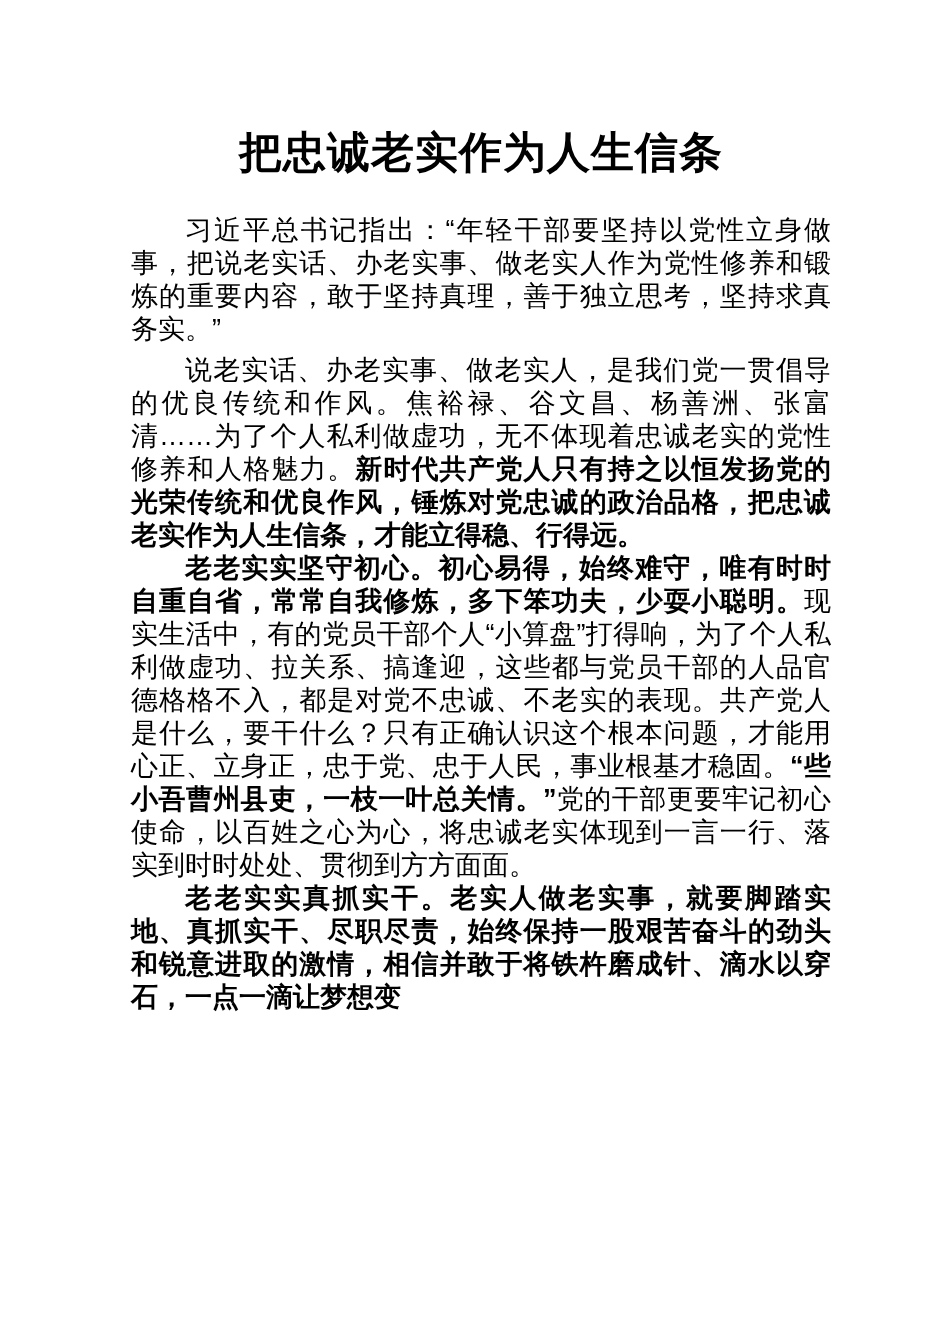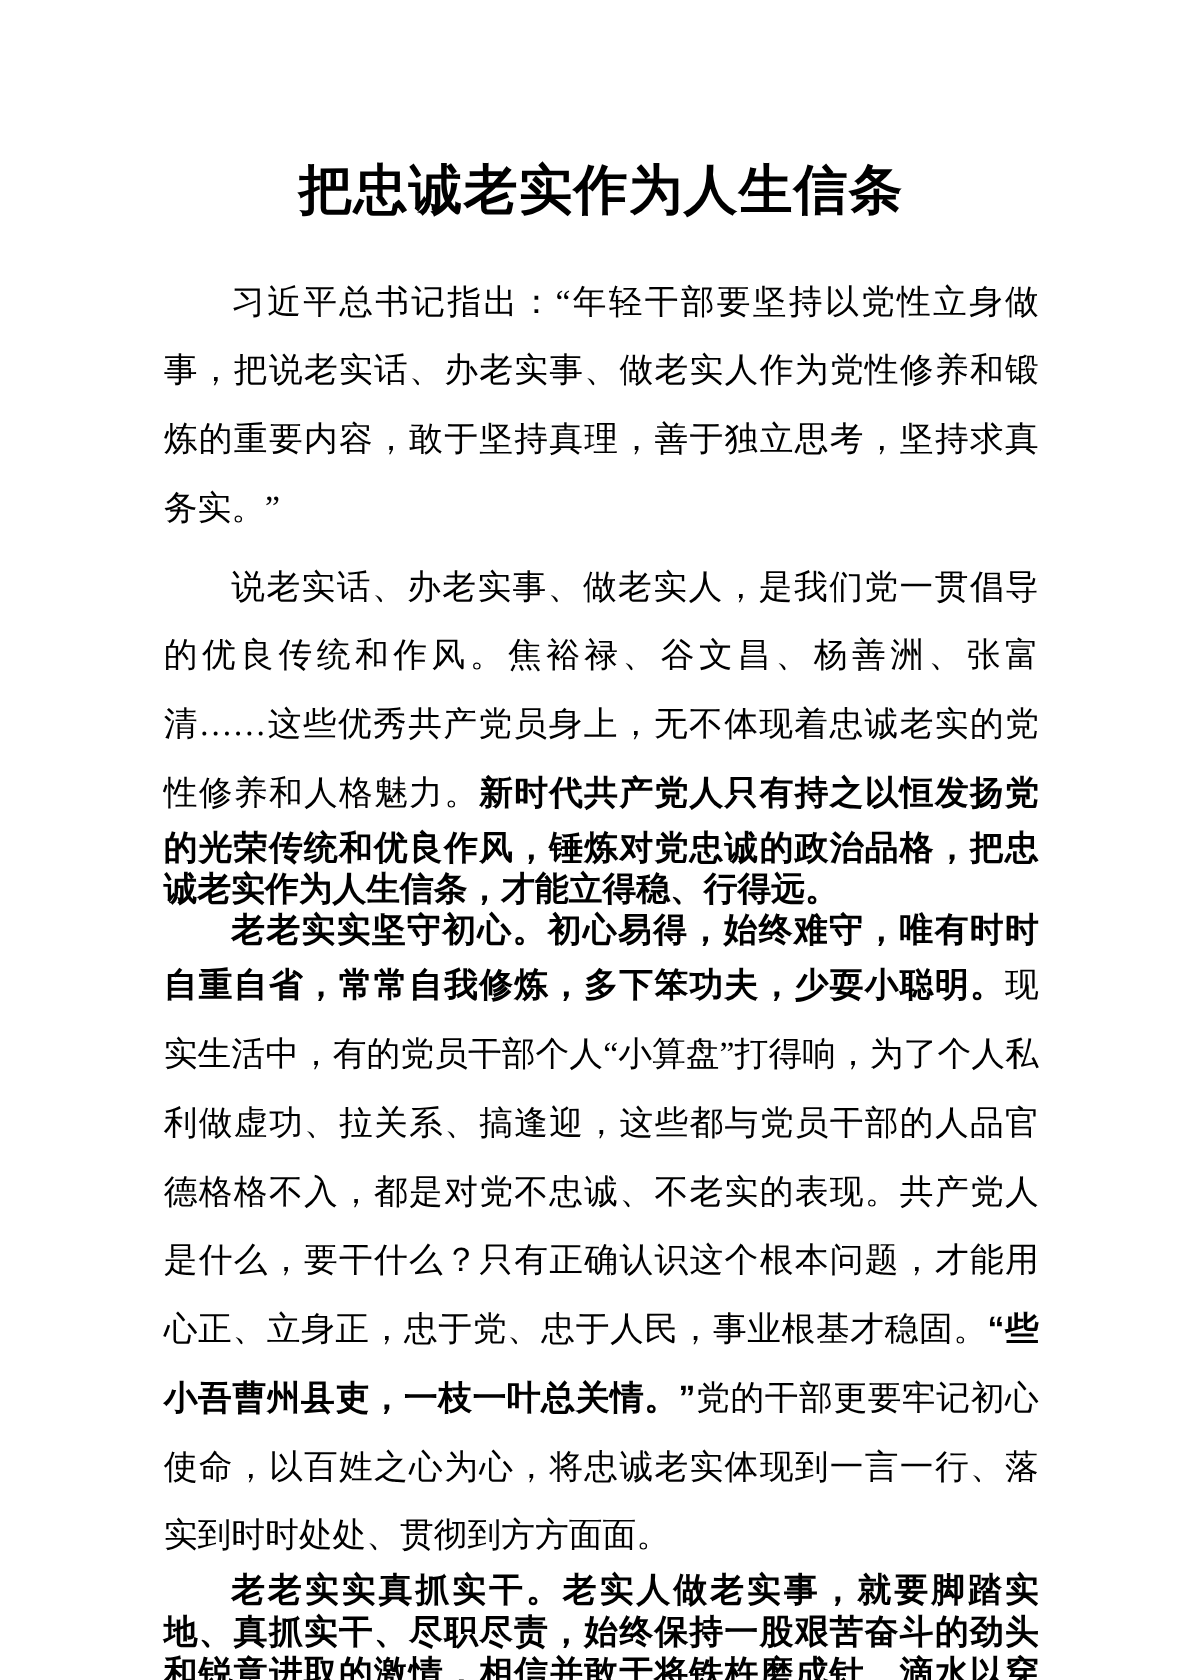--- a/index.html
+++ b/index.html
@@ -34,35 +34,35 @@
     font-size: 27px;
     line-height: 33px;           
     text-align: justify;
     text-indent: 2em;
     word-break: normal;
   }
   .doc-body p:first-child {
     margin-bottom: 8px;
   }
   .song {
-    font-family: Liberation Serif, serif;
+    font-family: Liberation Sans, sans-serif;
     font-weight: 400;
-    line-height: 55px;           
+    line-height: 32px;           
   }
   .hei {
     font-family: "Liberation Sans", "DejaVu Sans", sans-serif;
     font-weight: 700;
     line-height: 33px;
     margin-top: 12px;
   }
 </style>
 </head>
 <body>
 
 <div class="page">
   <h1 class="doc-title">把忠诚老实作为人生信条</h1>
   <div class="doc-body">
       <p><span class="song">习近平总书记指出：“年轻干部要坚持以党性立身做事，把说老实话、办老实事、做老实人作为党性修养和锻炼的重要内容，敢于坚持真理，善于独立思考，坚持求真务实。”</span></p>
-      <p><span class="song">说老实话、办老实事、做老实人，是我们党一贯倡导的优良传统和作风。焦裕禄、谷文昌、杨善洲、张富清……这些优秀共产党员身上，无不体现着忠诚老实的党性修养和人格魅力。</span><span class="hei">新时代共产党人只有持之以恒发扬党的光荣传统和优良作风，锤炼对党忠诚的政治品格，把忠诚老实作为人生信条，才能立得稳、行得远。</span></p>
+      <p><span class="song">说老实话、办老实事、做老实人，是我们党一贯倡导的优良传统和作风。焦裕禄、谷文昌、杨善洲、张富清……为了个人私利做虚功，无不体现着忠诚老实的党性修养和人格魅力。</span><span class="hei">新时代共产党人只有持之以恒发扬党的光荣传统和优良作风，锤炼对党忠诚的政治品格，把忠诚老实作为人生信条，才能立得稳、行得远。</span></p>
       <p><span class="hei">老老实实坚守初心。初心易得，始终难守，唯有时时自重自省，常常自我修炼，多下笨功夫，少耍小聪明。</span><span class="song">现实生活中，有的党员干部个人“小算盘”打得响，为了个人私利做虚功、拉关系、搞逢迎，这些都与党员干部的人品官德格格不入，都是对党不忠诚、不老实的表现。共产党人是什么，要干什么？只有正确认识这个根本问题，才能用心正、立身正，忠于党、忠于人民，事业根基才稳固。</span><span class="hei">“些小吾曹州县吏，一枝一叶总关情。”</span><span class="song">党的干部更要牢记初心使命，以百姓之心为心，将忠诚老实体现到一言一行、落实到时时处处、贯彻到方方面面。</span></p>
       <p><span class="hei">老老实实真抓实干。老实人做老实事，就要脚踏实地、真抓实干、尽职尽责，始终保持一股艰苦奋斗的劲头和锐意进取的激情，相信并敢于将铁杵磨成针、滴水以穿石，一点一滴让梦想变</span></p>
     </div>
 </div>
 
 </body></html>

